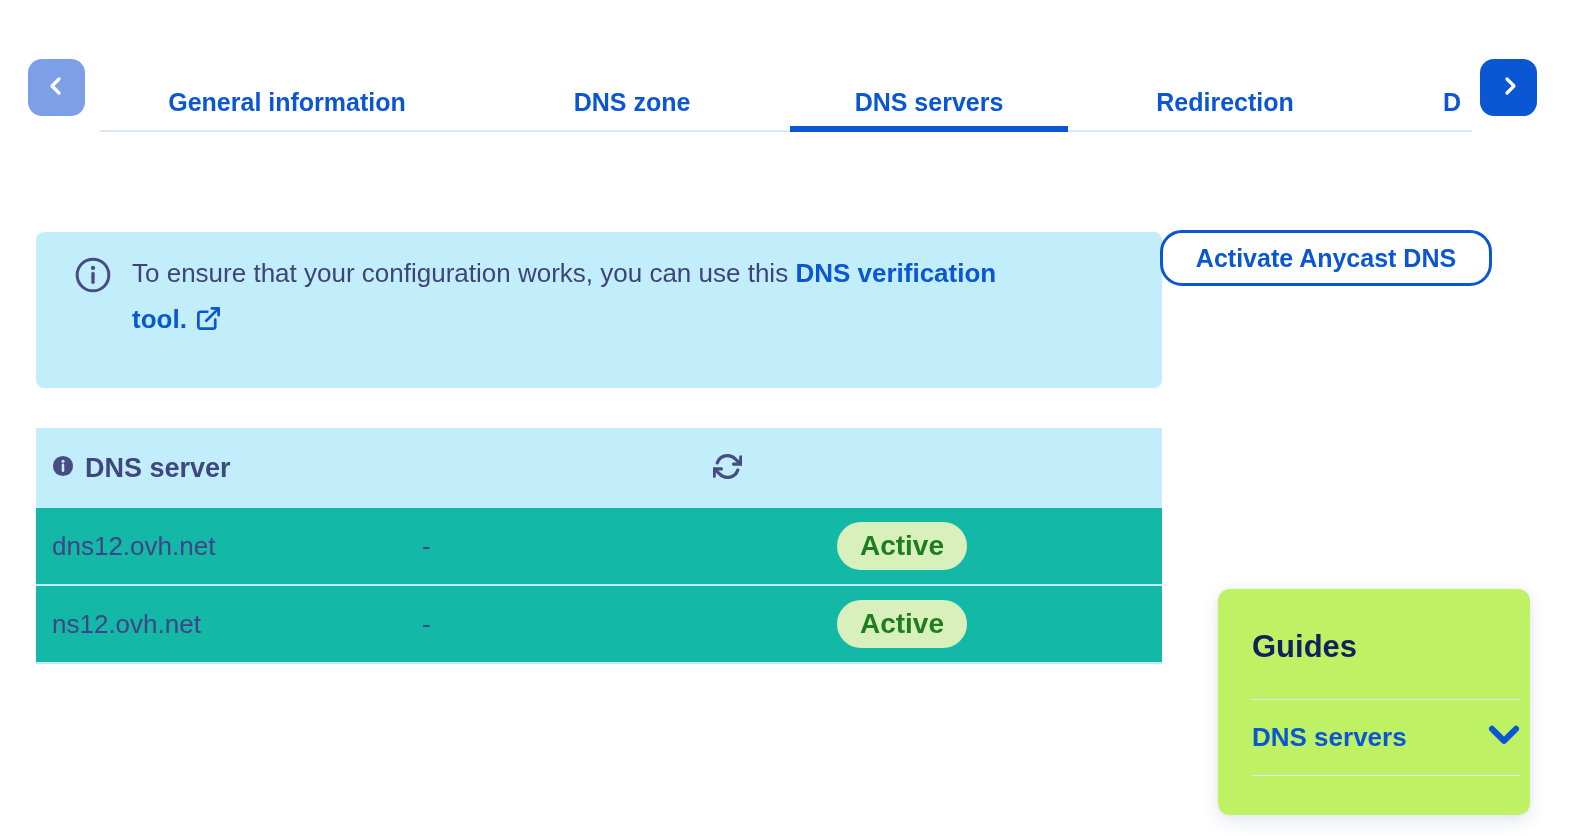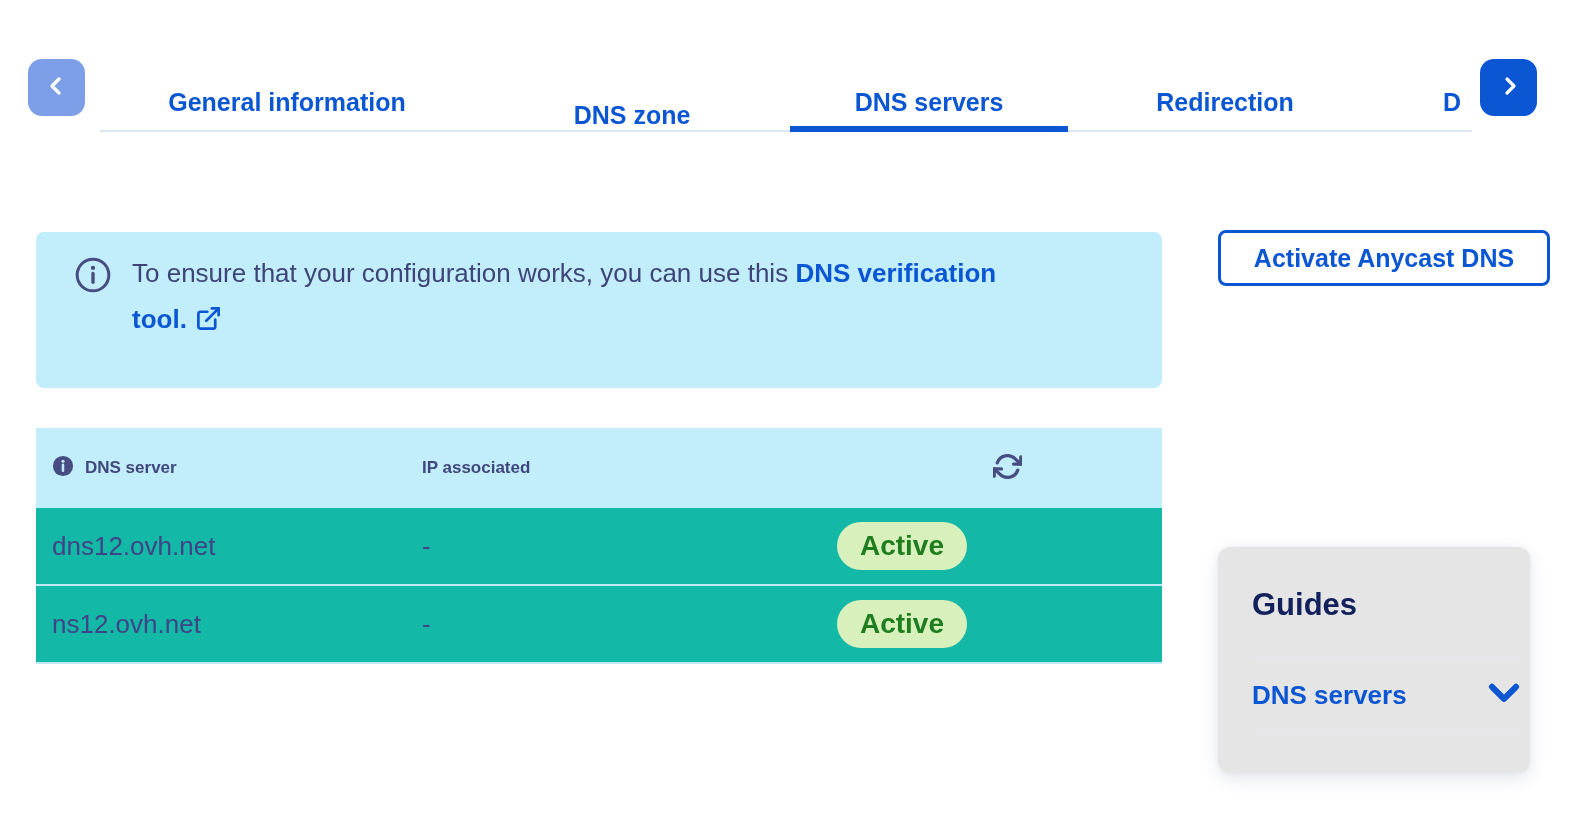--- a/index.html
+++ b/index.html
@@ -14,55 +14,55 @@
   
   .nav-btn{position:absolute;top:59px;width:57px;height:57px;border:none;border-radius:14px;
     display:flex;align-items:center;justify-content:center;cursor:pointer;padding:0;}
   .nav-left{left:28px;background:var(--accent_muted);}
   .nav-right{left:1480px;background:var(--accent);}
   .tabline{position:absolute;left:100px;top:130px;width:1372px;height:2px;background:var(--tabline);}
   .tab-underline{position:absolute;left:790px;top:126px;width:278px;height:6px;background:var(--accent);}
   .tab{position:absolute;top:88px;font-size:25px;font-weight:bold;color:var(--accent);
     white-space:nowrap;cursor:pointer;background:none;border:none;padding:0;font-family:inherit;}
   .tab-0{left:287px;transform:translateX(-50%);}
-  .tab-1{left:632px;transform:translateX(-50%);margin-top:13px;}
+  .tab-1{left:632px;transform:translateX(-50%);}
   .tab-2{left:929px;transform:translateX(-50%);}
   .tab-3{left:1225px;transform:translateX(-50%);}
   .tab-4{left:1443px;}
   
   .banner{position:absolute;left:36px;top:232px;width:1126px;height:156px;background:var(--banner_bg);
     border-radius:8px;display:flex;align-items:flex-start;padding:18px 40px 0 38px;box-sizing:border-box;}
   .banner-icon{flex:0 0 auto;margin:6px 20px 0 0;}
   .banner-text{margin:0;font-size:26px;line-height:46px;color:#3f4478;max-width:870px;}
   .banner-link{color:var(--accent);font-weight:bold;text-decoration:none;white-space:normal;}
   .ext-icon{vertical-align:-4px;margin-left:8px;}
   
   .table{position:absolute;left:36px;top:428px;width:1126px;}
   .thead,.tr{display:grid;grid-template-columns:370px 340px 280px 1fr;align-items:center;
     padding-left:16px;box-sizing:border-box;}
-  .thead{height:80px;background:var(--banner_bg);font-weight:bold;font-size:17px;color:var(--text_slate);}
+  .thead{height:80px;background:var(--banner_bg);font-weight:bold;font-size:27px;color:var(--text_slate);}
   .th-server{display:flex;align-items:center;gap:11px;}
   .th-status{text-align:center;}
   .th-refresh{display:flex;justify-content:flex-end;padding-right:20px;}
   .refresh-btn{background:none;border:none;padding:0;cursor:pointer;display:flex;}
   .tr{height:78px;border-bottom:2px solid var(--divider_cyan);background:#14b8a6;font-size:26px;color:#3f4487;}
   .td-status{display:flex;justify-content:center;}
   .badge{background:var(--badge_bg);color:var(--badge_text);font-weight:bold;font-size:28px;
     padding:7px 23px;border-radius:24px;line-height:1.2;}
   
-  .action-btn{position:absolute;left:1218px;width:332px;background:#fff;border:3px solid var(--accent);
-    border-radius:8px;color:var(--accent);font-weight:bold;font-size:25px;font-family:inherit;
+  .action-btn{position:absolute;left:1160px;width:332px;background:#fff;border:3px solid var(--accent);
+    border-radius:22px;color:var(--accent);font-weight:bold;font-size:25px;font-family:inherit;
     display:flex;align-items:center;justify-content:center;box-sizing:border-box;cursor:pointer;
     line-height:1.2;text-align:center;}
   .btn-1{top:230px;height:56px;}
   .btn-2{top:302px;height:56px;}
   .btn-3{top:374px;height:88px;border-color:var(--disabled_border);color:var(--disabled_text);
     padding:0 44px;cursor:default;}
   
-  .guides{position:absolute;left:1218px;top:547px;width:312px;height:226px;background:#e5e5e5;
+  .guides{position:absolute;left:1218px;top:589px;width:312px;height:226px;background:#bef264;
     border-radius:12px;box-sizing:border-box;padding:40px 30px 0 34px;
     box-shadow:0 6px 18px rgba(40,60,120,.12),0 0 5px rgba(40,60,120,.06);}
   .guides-title{margin:0;font-size:31px;font-weight:bold;color:var(--navy);line-height:1.15;}
   .guides-divider{height:1px;background:#e4e6ee;margin-top:34px;width:268px;}
   .guides-divider.second{margin-top:22px;}
   .guides-link{margin-top:22px;width:268px;display:flex;align-items:center;justify-content:space-between;
     color:var(--accent);font-size:26px;font-weight:bold;text-decoration:none;}
 </style>
 </head>
 <body>
@@ -116,21 +116,20 @@
       <div class="th th-server">
         <span>
           <svg width="22" height="22" viewBox="0 0 24 24">
             <circle cx="12" cy="12" r="11" fill="#474c82"></circle>
             <line x1="12" y1="10.8" x2="12" y2="17.2" stroke="#c2eefc" stroke-width="2.8" stroke-linecap="round"></line>
             <circle cx="12" cy="6.8" r="1.7" fill="#c2eefc"></circle>
           </svg>
         </span>
         <span>DNS server</span>
       </div>
-      <div class="th">IP associated</div>
       <div class="th th-refresh">
         <button class="refresh-btn">
           <span>
             <svg width="29" height="29" viewBox="0 0 24 24" fill="none" stroke="#474c82" stroke-width="2.7" stroke-linecap="round" stroke-linejoin="round">
               <polyline points="23 4 23 10 17 10"></polyline>
               <polyline points="1 20 1 14 7 14"></polyline>
               <path d="M3.51 9a9 9 0 0 1 14.85-3.36L23 10M1 14l4.64 4.36A9 9 0 0 0 20.49 15"></path>
             </svg>
           </span>
         </button>

